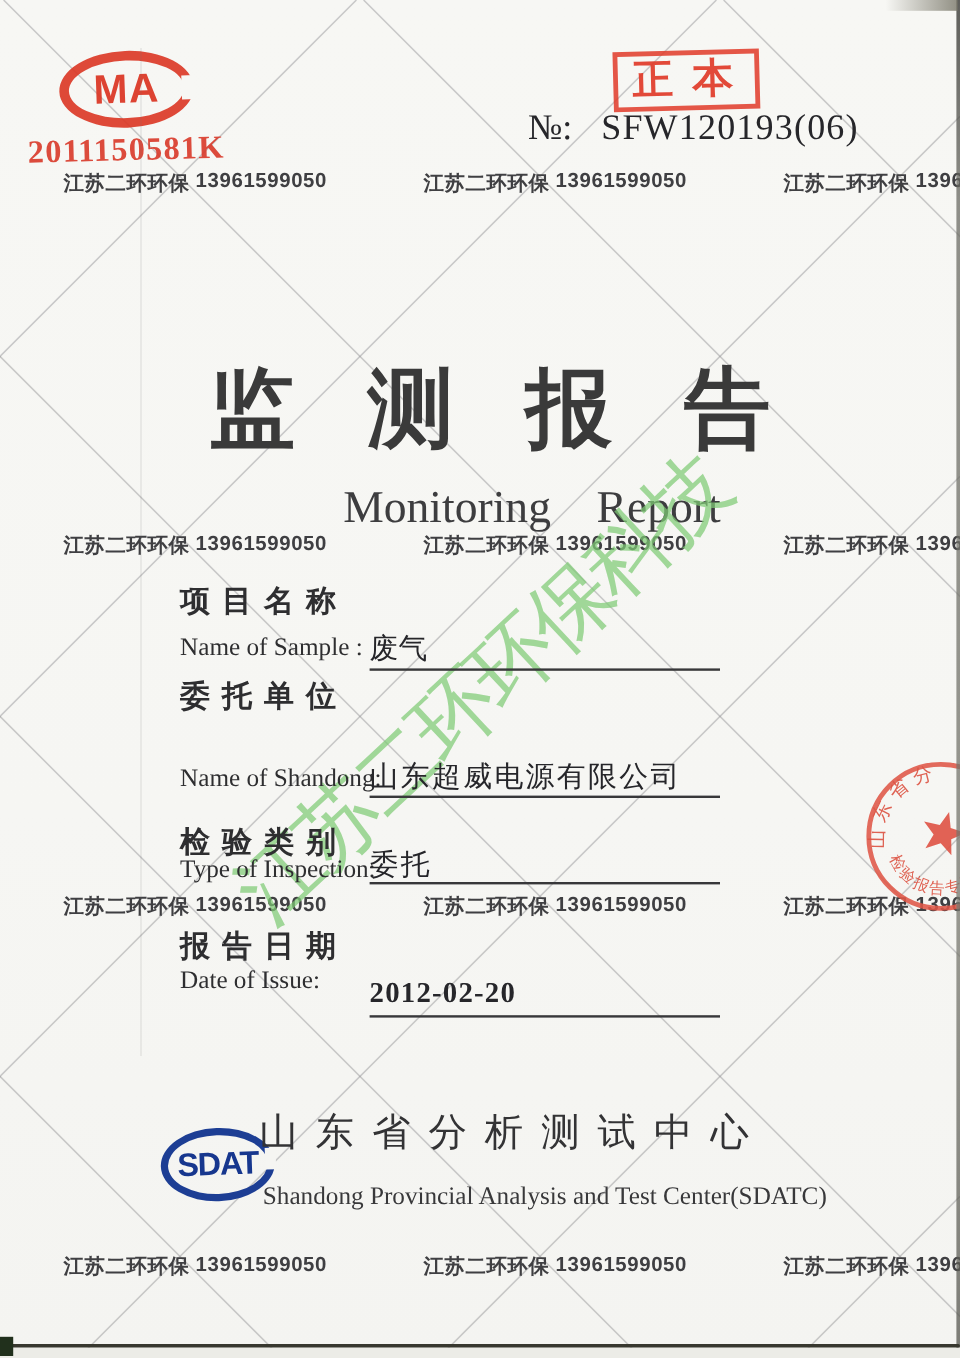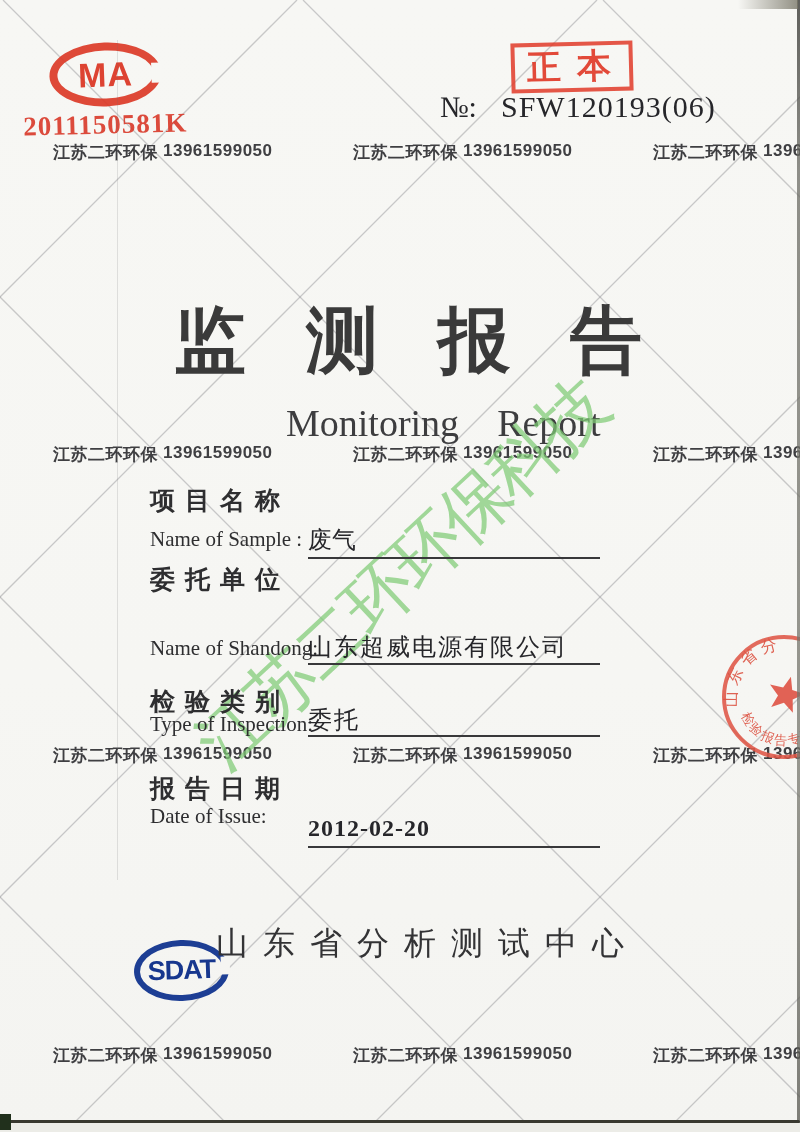--- a/index.html
+++ b/index.html
@@ -184,20 +184,21 @@
     <text font-family="Liberation Serif, serif" font-size="13" fill="#dd5646" letter-spacing="2" opacity="0.92">
       <textPath href="#sealInner" startOffset="2">检验报告专用</textPath>
     </text>
   </svg>
 
   <div class="logo">
     <div class="logo-gap"></div>
     <div class="logo-txt">SDAT</div>
   </div>
   <div class="org-cn">山东省分析测试中心</div>
+  <div class="org-en">Shandong Provincial Analysis and Test Center(SDATC)</div>
 
   <div class="fold"></div>
   <div class="edge-r"></div>
   <div class="smudge-tr"></div>
   <div class="bottom-strip"></div>
   <div class="bottom-line"></div>
   <div class="blob-bl"></div>
 
 </div>
 

